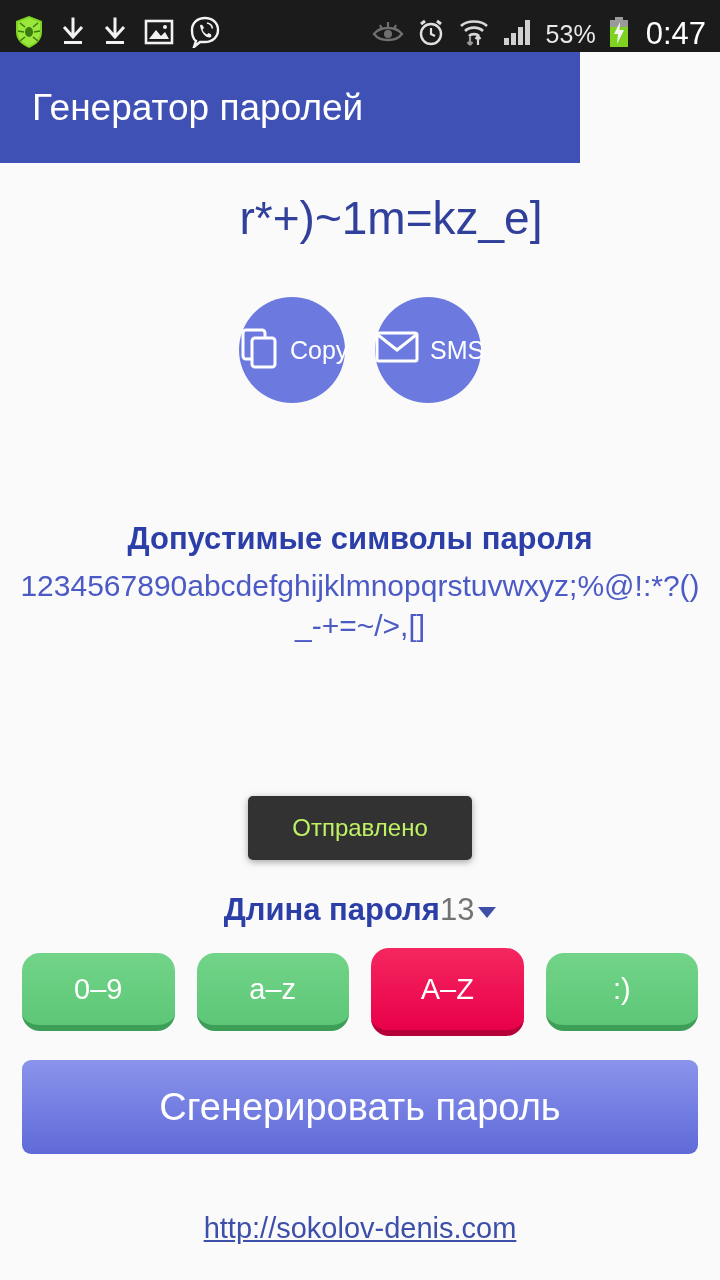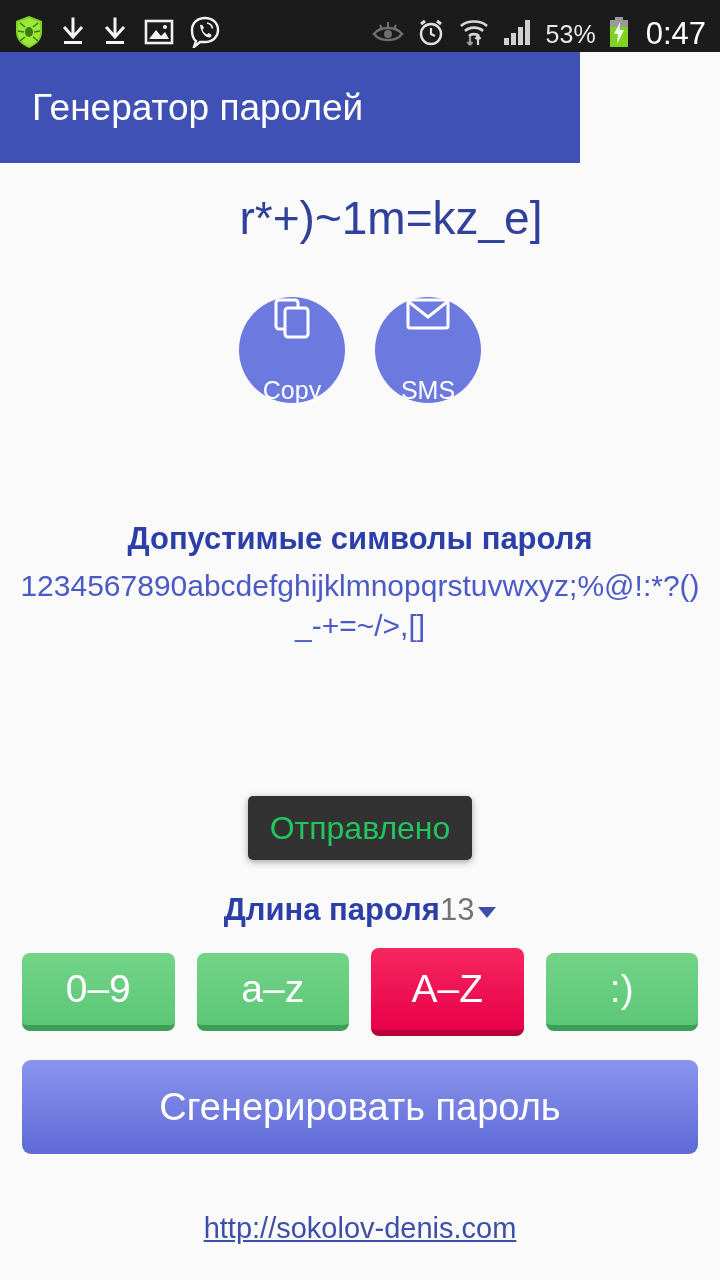--- a/index.html
+++ b/index.html
@@ -105,23 +105,23 @@
     display: flex;
     justify-content: center;
     gap: 30px;
   }
   .circle-btn {
     width: 106px;
     height: 106px;
     border-radius: 50%;
     background: #6c7ae0;
     display: flex;
-    flex-direction: column;
-    align-items: center;
-    justify-content: space-between;
+    flex-direction: row;
+    align-items: center;
+    justify-content: flex-start;
     gap: 11px;
   }
   .circle-btn .glyph { margin-bottom: 1px; }
   .circle-btn .cap {
     color: #ffffff;
     font-size: 25px;
     line-height: 26px;
   }
 
   .charset-title {
@@ -153,22 +153,22 @@
     width: 224px;
     height: 64px;
     background: #323232;
     border-radius: 5px;
     display: flex;
     align-items: center;
     justify-content: center;
     box-shadow: 0 2px 7px rgba(0,0,0,0.35);
   }
   .toast span {
-    color: #22c55e;
-    font-size: 32px;
+    color: #bef264;
+    font-size: 24px;
   }
 
   .length-row {
     position: absolute;
     top: 729px;
     left: 0;
     width: 720px;
     display: flex;
     align-items: center;
     justify-content: center;
@@ -199,26 +199,26 @@
     position: absolute;
     top: 790px;
     left: 22px;
     width: 676px;
     display: flex;
     gap: 22px;
   }
   .toggle {
     flex: 1 1 0;
     height: 78px;
-    border-radius: 8px;
+    border-radius: 18px;
     display: flex;
     align-items: center;
     justify-content: center;
     color: #ffffff;
-    font-size: 39px;
+    font-size: 29px;
     box-sizing: border-box;
   }
   .toggle.on {
     background: linear-gradient(to bottom, #72d488, #5dc777);
     border-bottom: 6px solid #3d9e57;
   }
   .toggle.off {
     background: linear-gradient(to bottom, #f5275f, #e8004a);
     border-bottom: 6px solid #b50039;
     height: 88px;

